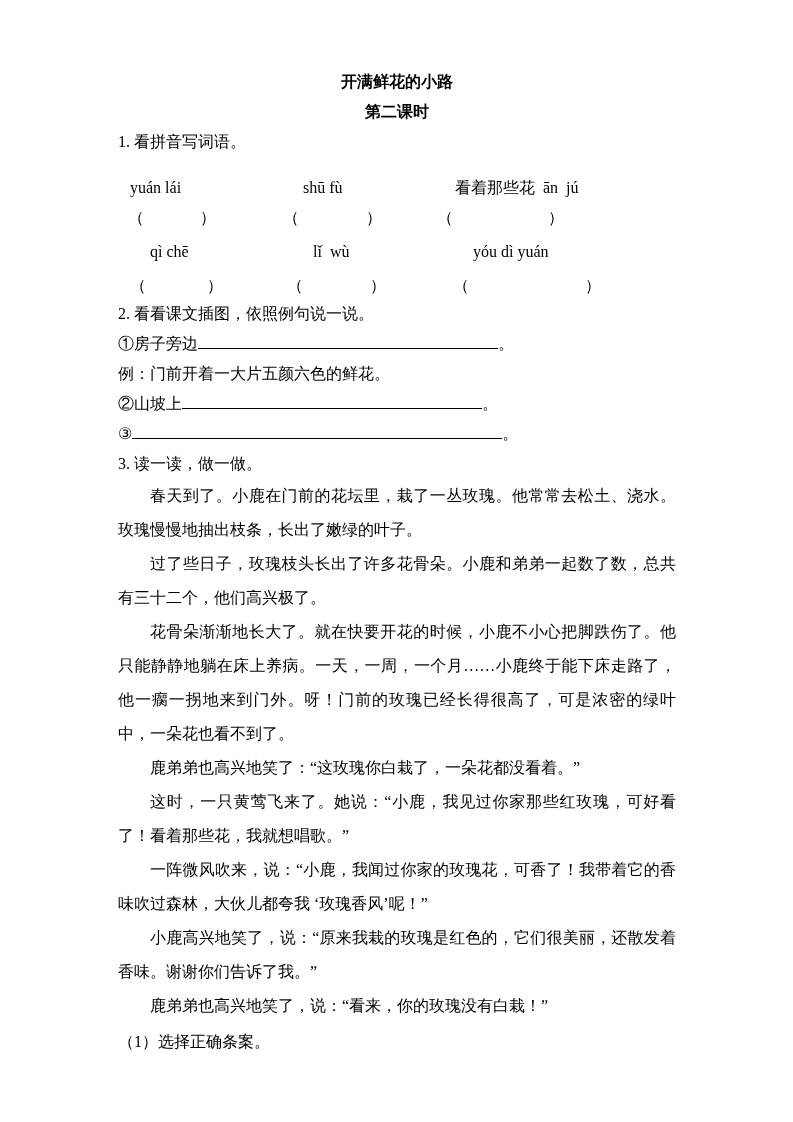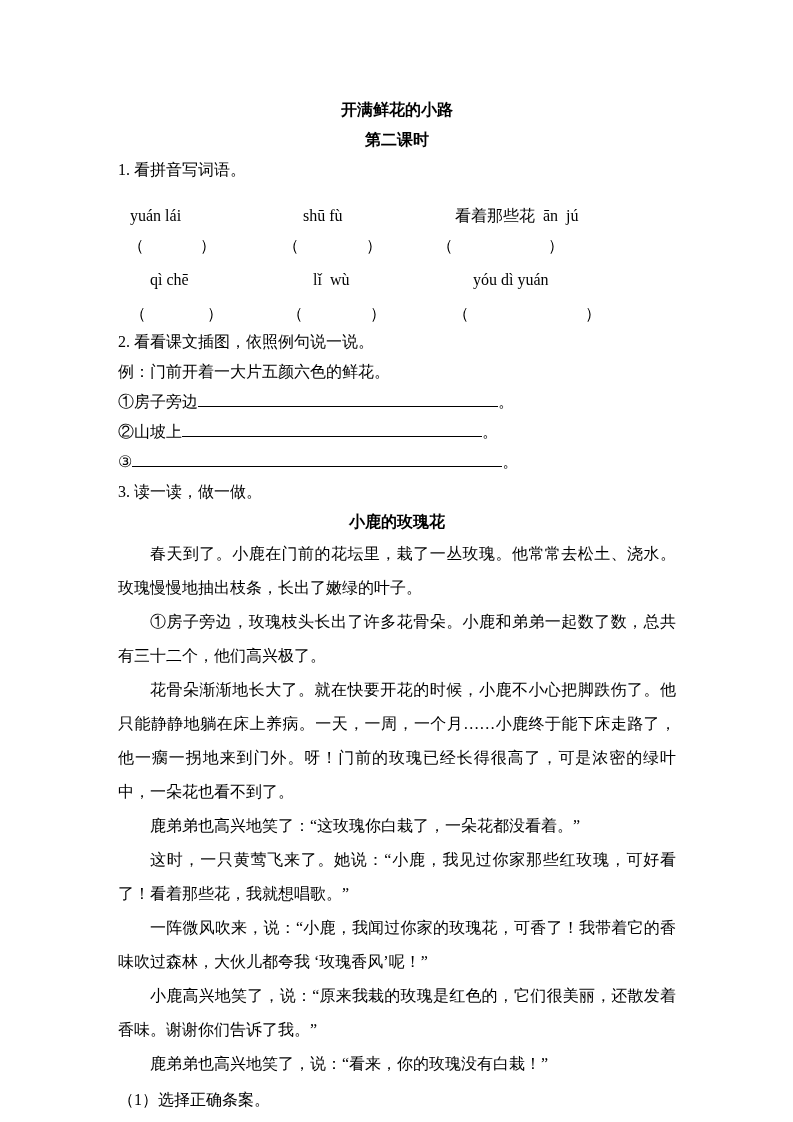--- a/index.html
+++ b/index.html
@@ -6,21 +6,21 @@
   html, body { width: 793px; height: 1122px; background: #ffffff; }
   body {
     font-family: "Liberation Serif", "DejaVu Serif", serif;
     color: #000;
     font-size: 16px;
     overflow: hidden;
   }
   .page {
     width: 793px;
     height: 1122px;
-    padding: 95px 117px 0 118px;
+    padding: 67px 117px 0 118px;
     position: relative;
   }
   .center-bold {
     text-align: center;
     font-weight: bold;
     line-height: 30px;
   }
   .line { line-height: 30px; }
   
   .pinyin-block { margin-top: 16px; }
@@ -83,33 +83,32 @@
       <span class="py p23">yóu dì yuán</span>
     </div>
     <div class="paren-row pr2">
       <span class="paren-group g21"><span>（</span><span class="paren-gap w61"></span><span>）</span></span>
       <span class="paren-group g22"><span>（</span><span class="paren-gap w67"></span><span>）</span></span>
       <span class="paren-group g23"><span>（</span><span class="paren-gap w116"></span><span>）</span></span>
     </div>
   </div>
 
   <p class="line q2-label">2. 看看课文插图，依照例句说一说。</p>
+  <p class="line"><span>①房子旁边</span><span class="blank b1"></span><span>。</span></p>
+
   <p class="line">例：门前开着一大片五颜六色的鲜花。</p>
-
-  <p class="line"><span>①房子旁边</span><span class="blank b1"></span><span>。</span></p>
   <p class="line"><span>②山坡上</span><span class="blank b2"></span><span>。</span></p>
   <p class="line"><span>③</span><span class="blank b3"></span><span>。</span></p>
 
   <p class="line">3. 读一读，做一做。</p>
 
-  <div class="center-bold story-title">小鹿的玫瑰花</div>
 
   <div class="story-body">
       <p>春天到了。小鹿在门前的花坛里，栽了一丛玫瑰。他常常去松土、浇水。玫瑰慢慢地抽出枝条，长出了嫩绿的叶子。</p>
-      <p>①房子旁边，玫瑰枝头长出了许多花骨朵。小鹿和弟弟一起数了数，总共有三十二个，他们高兴极了。</p>
+      <p>过了些日子，玫瑰枝头长出了许多花骨朵。小鹿和弟弟一起数了数，总共有三十二个，他们高兴极了。</p>
       <p>花骨朵渐渐地长大了。就在快要开花的时候，小鹿不小心把脚跌伤了。他只能静静地躺在床上养病。一天，一周，一个月……小鹿终于能下床走路了，他一瘸一拐地来到门外。呀！门前的玫瑰已经长得很高了，可是浓密的绿叶中，一朵花也看不到了。</p>
       <p>鹿弟弟也高兴地笑了：“这玫瑰你白栽了，一朵花都没看着。”</p>
       <p>这时，一只黄莺飞来了。她说：“小鹿，我见过你家那些红玫瑰，可好看了！看着那些花，我就想唱歌。”</p>
       <p>一阵微风吹来，说：“小鹿，我闻过你家的玫瑰花，可香了！我带着它的香味吹过森林，大伙儿都夸我 ‘玫瑰香风’呢！”</p>
       <p>小鹿高兴地笑了，说：“原来我栽的玫瑰是红色的，它们很美丽，还散发着香味。谢谢你们告诉了我。”</p>
       <p>鹿弟弟也高兴地笑了，说：“看来，你的玫瑰没有白栽！”</p>
     </div>
 
   <p class="line sub-q">（1）选择正确条案。</p>
 

